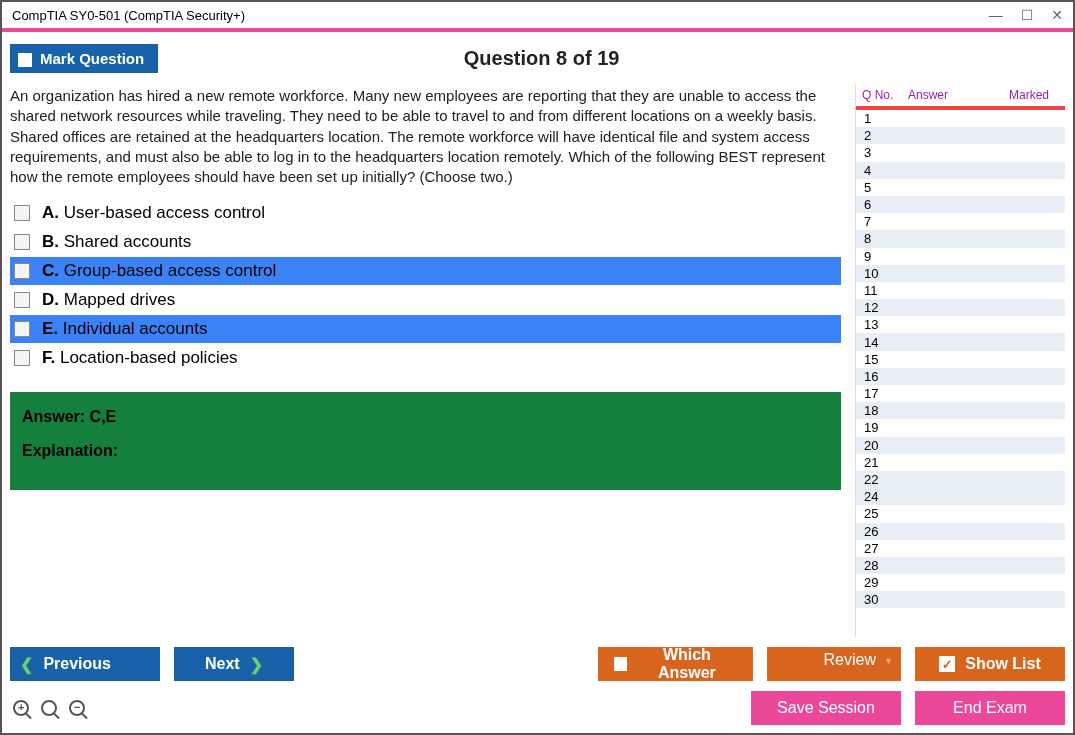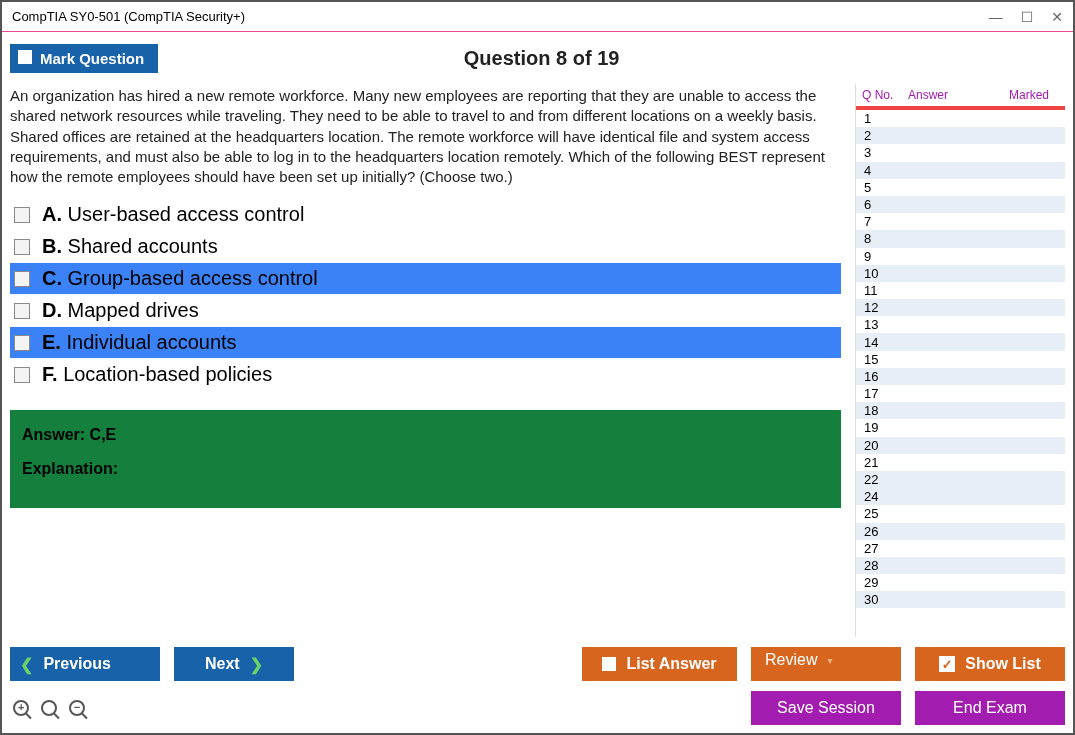--- a/index.html
+++ b/index.html
@@ -10,21 +10,21 @@
     width: 1075px;
     height: 735px;
     overflow: hidden;
     border: 2px solid #555;
   }
   .titlebar {
     height: 30px;
     display: flex;
     align-items: center;
     padding: 0 10px;
-    border-bottom: 1px solid #ec4899;
+    border-bottom: 4px solid #ec4899;
     font-size: 13px;
   }
   .titlebar-text { flex: 1; }
   .titlebar-controls { display: flex; gap: 18px; color: #666; font-family: 'Segoe UI', sans-serif; font-size: 14px; }
   .titlebar-controls span { cursor: pointer; }
   
   .app {
     display: flex;
     flex-direction: column;
     height: calc(100% - 30px);
@@ -37,21 +37,21 @@
     margin-bottom: 8px;
   }
   .mark-btn {
     background: #1862aa;
     color: #fff;
     border: none;
     padding: 6px 14px 6px 8px;
     font-size: 15px;
     font-weight: bold;
     display: flex;
-    align-items: flex-start;
+    align-items: flex-end;
     gap: 8px;
     cursor: pointer;
   }
   .mark-btn .cb { width: 14px; height: 14px; background: #fff; display: inline-block; }
   .q-title {
     flex: 1;
     text-align: center;
     font-size: 20px;
     font-weight: bold;
     color: #222;
@@ -74,21 +74,21 @@
     font-size: 15px;
     line-height: 1.35;
     color: #222;
     padding: 2px 0 12px 0;
   }
   .options { display: flex; flex-direction: column; gap: 1px; margin-bottom: 20px; }
   .option {
     display: flex;
     align-items: center;
     padding: 4px 4px;
-    font-size: 20px;
+    font-size: 17px;
   }
   .option.correct { background: #3b82f6; }
   .option .chk {
     width: 16px; height: 16px;
     border: 1px solid #888;
     background: #f4f4f4;
     margin-right: 12px;
     flex-shrink: 0;
   }
   .option .lbl b { font-weight: bold; }
@@ -149,28 +149,28 @@
     height: 34px;
     display: inline-flex;
     align-items: center;
     justify-content: center;
     gap: 10px;
     cursor: pointer;
     padding: 0 16px;
   }
   .btn-blue { background: #1862aa; }
   .btn-orange { background: #d8651d; }
-  .btn-dark { background: #a21caf; }
+  .btn-dark { background: #ec4899; }
   .btn-prev { width: 150px; justify-content: flex-start; padding-left: 10px; }
   .btn-prev .arr { color: #68d468; font-size: 16px; font-weight: bold; }
   .btn-next { width: 120px; justify-content: center; }
   .btn-next .arr { color: #68d468; font-size: 16px; font-weight: bold; }
   .btn-show { width: 155px; }
   .btn-show .sq { width: 14px; height: 14px; background: #fff; }
-  .btn-review { width: 150px; justify-content: flex-start; padding: 0 10px 8px 14px; font-weight: normal; }
+  .btn-review { width: 134px; justify-content: flex-end; padding: 0 10px 8px 14px; font-weight: normal; }
   .btn-review .dd { color: #f0b080; font-size: 10px; }
   .btn-list { width: 150px; }
   .btn-list .chk2 { width: 16px; height: 16px; background: #fff; display: inline-flex; align-items: center; justify-content: center; color: #d8651d; font-size: 13px; font-weight: bold; }
   .btn-save { width: 150px; font-weight: normal; }
   .btn-end { width: 150px; font-weight: normal; }
   .spacer { flex: 1; }
   .zoom-icons { display: flex; gap: 6px; color: #555; font-size: 20px; align-items: center; }
   .zoom-icons span { cursor: pointer; position: relative; display: inline-flex; width: 22px; height: 22px; align-items: center; justify-content: center; }
   .mag {
     width: 16px; height: 16px; border: 2px solid #555; border-radius: 50%;
@@ -347,21 +347,21 @@
         <span class="arr">❮</span>
         <span>Previous</span>
       </button>
       <button class="btn btn-blue btn-next">
         <span>Next</span>
         <span class="arr">❯</span>
       </button>
       <div class="spacer"></div>
       <button class="btn btn-orange btn-show">
         <span class="sq"></span>
-        <span>List Answer</span>
+        <span>Which Answer</span>
       </button>
       <button class="btn btn-orange btn-review">
         <span>Review</span>
         <span class="dd">▾</span>
       </button>
       <button class="btn btn-orange btn-list">
         <span class="chk2">✓</span>
         <span>Show List</span>
       </button>
     </div>

